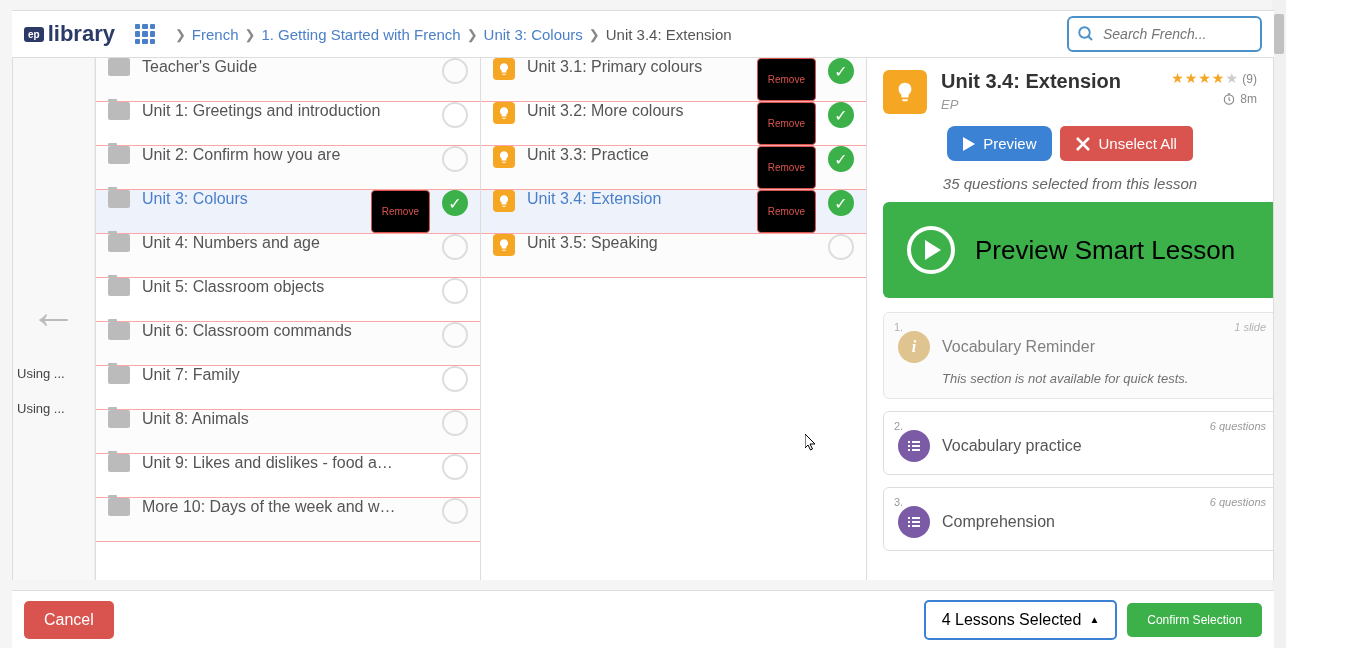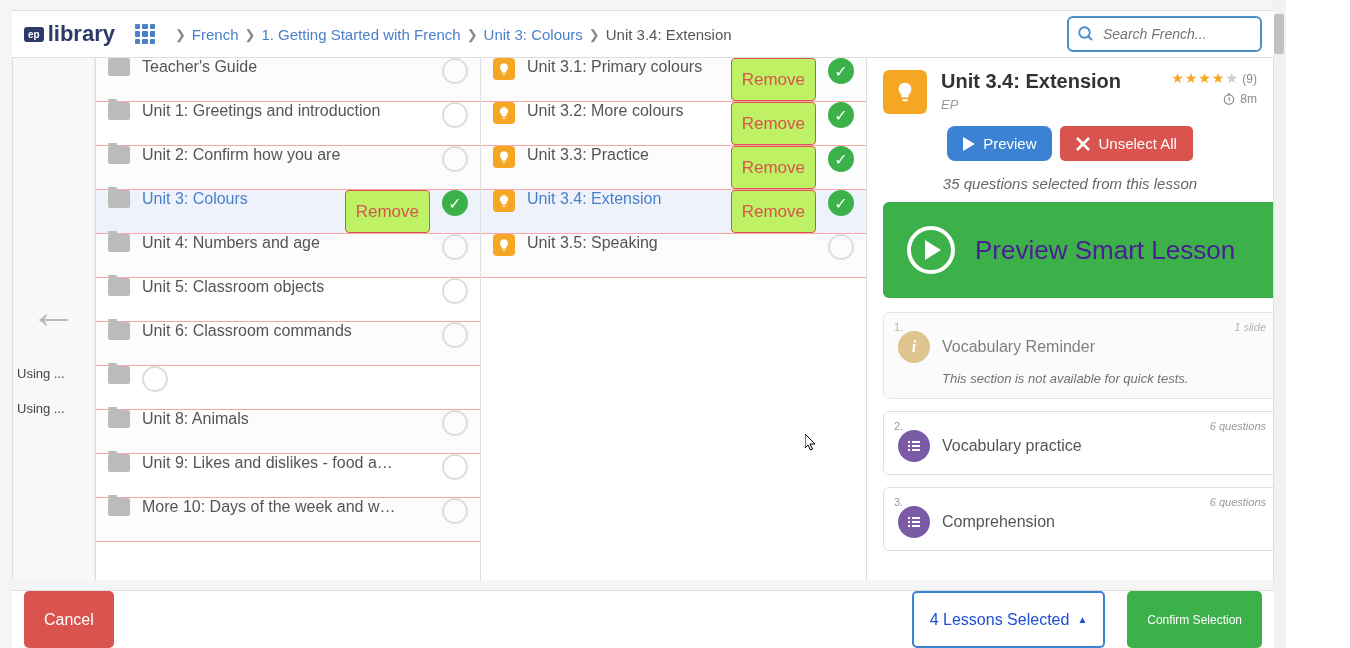--- a/index.html
+++ b/index.html
@@ -31,61 +31,61 @@
 .col3 { flex: 1; padding: 12px 16px; overflow-y: auto; position: relative; }
 
 .row { height: 44px; display: flex; padding: 0 12px; border-bottom: 1px solid #fca5a5; gap: 12px; cursor: pointer; position: relative; }
 .row:nth-child(odd) { background: #fcfcfc; }
 .row.selected { background: #eef3fb; }
 .row .folder-icon { width: 22px; height: 18px; background: #bbb; border-radius: 2px; position: relative; flex-shrink: 0; }
 .row .folder-icon::before { content: ''; position: absolute; top: -3px; left: 0; width: 9px; height: 3px; background: #bbb; border-radius: 1px 1px 0 0; }
 .row .lesson-icon { width: 22px; height: 22px; background: #f5a623; border-radius: 4px; display: flex; align-items: center; justify-content: center; color: #fff; font-weight: bold; font-size: 14px; flex-shrink: 0; }
 .row .label { flex: 1; font-size: 16px; color: #555; white-space: nowrap; overflow: hidden; text-overflow: ellipsis; }
 .row.selected .label { color: #4a7fc9; font-weight: 500; }
-.row .remove-btn { border: 1px solid #d9534f; color: #d9534f; background: #bef264; padding: 4px 10px; border-radius: 4px; font-size: 17px; cursor: pointer; }
+.row .remove-btn { border: 1px solid #d9534f; color: #d9534f; background: #000000; padding: 4px 10px; border-radius: 4px; font-size: 10px; cursor: pointer; }
 .row .check { width: 26px; height: 26px; border-radius: 50%; border: 2px solid #ddd; flex-shrink: 0; }
 .row .check.on { background: #3cb14a; border-color: #3cb14a; display: flex; align-items: center; justify-content: center; color: #fff; font-size: 16px; }
 
 .detail-head { display: flex; gap: 14px; margin-bottom: 12px; }
 .detail-icon { width: 44px; height: 44px; background: #f5a623; border-radius: 6px; display: flex; align-items: center; justify-content: center; color: #fff; font-size: 22px; flex-shrink: 0; }
 .detail-title { font-size: 20px; font-weight: 600; color: #333; }
 .detail-sub { font-size: 13px; color: #999; font-style: italic; margin-top: 4px; }
 .detail-meta { text-align: right; font-size: 12px; color: #888; }
 .stars { color: #f5a623; font-size: 14px; letter-spacing: 1px; }
 .stars .grey { color: #ccc; }
 .detail-time { margin-top: 6px; display: flex; align-items: center; justify-content: flex-end; gap: 4px; }
 
 .actions { display: flex; justify-content: center; gap: 8px; margin-bottom: 14px; }
 .btn { border: none; border-radius: 5px; padding: 9px 16px; font-size: 15px; cursor: pointer; display: flex; align-items: center; gap: 8px; color: #fff; }
 .btn-blue { background: #3b82d4; border-radius: 8px; }
 .btn-red { background: #d9534f; }
 
 .selected-text { text-align: center; font-style: italic; color: #666; font-size: 15px; margin-bottom: 10px; }
 
-.preview-smart { background: #3cb14a; color: #4c1d95; border-radius: 6px; padding: 24px; display: flex; align-items: center; gap: 20px; font-size: 26px; margin-bottom: 14px; cursor: pointer; width: 396px; }
+.preview-smart { background: #3cb14a; color: #000000; border-radius: 6px; padding: 24px; display: flex; align-items: center; gap: 20px; font-size: 26px; margin-bottom: 14px; cursor: pointer; width: 396px; }
 .preview-smart .play { width: 48px; height: 48px; border: 4px solid #fff; border-radius: 50%; display: flex; align-items: center; justify-content: center; }
 .preview-smart .play::after { content: ''; border-left: 16px solid #fff; border-top: 10px solid transparent; border-bottom: 10px solid transparent; margin-left: 4px; }
 
 .section-card { border: 1px solid #ddd; border-radius: 6px; padding: 12px 14px; margin-bottom: 12px; position: relative; width: 396px; }
 .section-card.disabled { opacity: 0.75; background: #fafafa; }
 .section-num { position: absolute; top: 8px; left: 10px; font-size: 11px; color: #999; }
 .section-meta { position: absolute; top: 8px; right: 12px; font-size: 11px; color: #999; font-style: italic; }
 .section-body { display: flex; align-items: center; gap: 12px; margin-top: 6px; }
 .section-icon { width: 32px; height: 32px; border-radius: 50%; display: flex; align-items: center; justify-content: center; color: #fff; font-size: 16px; font-weight: bold; flex-shrink: 0; }
 .section-icon.info { background: #d4b06a; font-style: italic; font-family: serif; }
 .section-icon.list { background: #7b5aa6; }
 .section-title { font-size: 16px; color: #555; }
 .section-note { font-size: 13px; font-style: italic; color: #404040; margin-top: 8px; margin-left: 44px; }
 .section-check { position: absolute; right: -36px; top: 24px; width: 28px; height: 28px; border-radius: 50%; background: #3cb14a; color: #fff; display: flex; align-items: center; justify-content: center; font-size: 16px; }
 .section-count { position: absolute; right: -36px; top: 56px; font-size: 12px; color: #888; }
 
-.footer { position: absolute; bottom: 0; left: 12px; right: 12px; height: 58px; background: #fff; border-top: 1px solid #ddd; display: flex; padding: 0 12px; gap: 22px; }
+.footer { position: absolute; bottom: 0; left: 12px; right: 12px; height: 58px; background: #fff; border-top: 1px solid #ddd; display: flex; align-items: center; padding: 0 12px; gap: 10px; }
 .footer .spacer { flex: 1; }
 .btn-cancel { background: #d9534f; color: #fff; border: none; border-radius: 5px; padding: 10px 20px; font-size: 16px; cursor: pointer; }
-.btn-lessons { background: #fff; border: 2px solid #3b82d4; color: #1d4ed8; border-radius: 5px; padding: 9px 16px; font-size: 16px; cursor: pointer; display: flex; align-items: center; gap: 8px; }
+.btn-lessons { background: #fff; border: 2px solid #3b82d4; color: #000000; border-radius: 5px; padding: 9px 16px; font-size: 16px; cursor: pointer; display: flex; align-items: center; gap: 8px; }
 .btn-lessons .caret { font-size: 10px; }
 .btn-confirm { background: #3cb14a; color: #fff; border: none; border-radius: 5px; padding: 10px 20px; font-size: 12px; cursor: pointer; }
 
 .scrollbar-stub { position: absolute; right: 0; top: 0; width: 14px; height: 100%; background: #f1f1f1; }
 .scrollbar-thumb { position: absolute; right: 2px; top: 14px; width: 10px; height: 40px; background: #c1c1c1; border-radius: 2px; }
 
 .cursor { position: absolute; left: 805px; top: 434px; font-size: 16px; color: #000; pointer-events:none; z-index: 100; }
 </style>
 </head>
 <body>
@@ -175,20 +175,21 @@
     <div class="check "></div>
   </div>
         <div class="row">
     <div class="folder-icon"></div>
     <div class="label">Unit 6: Classroom commands</div>
 
     <div class="check "></div>
   </div>
         <div class="row">
     <div class="folder-icon"></div>
+    <div class="label">Unit 7: Family</div>
 
     <div class="check "></div>
   </div>
         <div class="row">
     <div class="folder-icon"></div>
     <div class="label">Unit 8: Animals</div>
 
     <div class="check "></div>
   </div>
         <div class="row">

